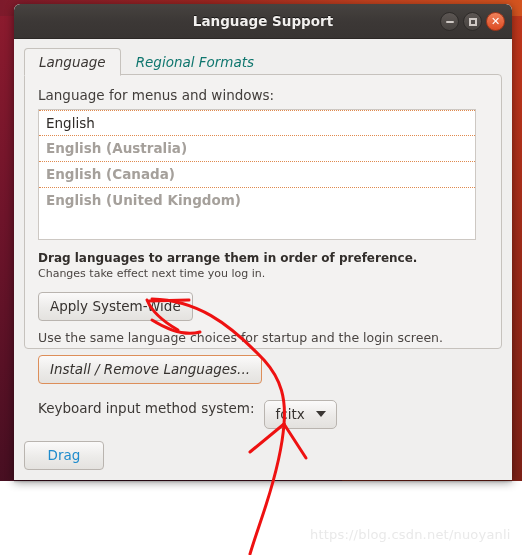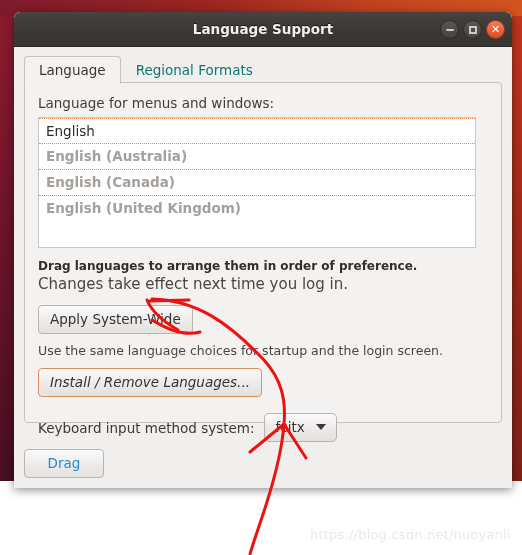--- a/index.html
+++ b/index.html
@@ -22,21 +22,21 @@
     position: absolute; right: 0; top: 0; width: 180px; height: 481px;
     background: linear-gradient(160deg, #c7391c 0%, #b8331b 28%, #9c2a19 58%, #7d2117 100%);
   }
   .desktop-topband {
     position: absolute; left: 0; top: 0; width: 522px; height: 16px;
     background: linear-gradient(90deg, #7d1a2b 0%, #9b2520 40%, #c1411f 70%, #d4541f 100%);
   }
 
   
   .window {
-    position: absolute; left: 14px; top: 12px;
+    position: absolute; left: 14px; top: 4px;
     width: 498px; height: 476px;
     background: #f0efee;
     border-radius: 6px 6px 0 0;
     box-shadow: 0 2px 10px rgba(0,0,0,.45);
     overflow: hidden;
   }
   .titlebar {
     position: relative;
     height: 35px;
     background: linear-gradient(to bottom, #474340 0%, #3c3836 50%, #383432 100%);
@@ -64,21 +64,21 @@
     background: linear-gradient(to bottom, #f0825b, #dc4b22);
     border-color: #a8371a; color: #ffffff;
   }
   .wb .glyph-min { display:block; width:8px; height:2px; background:#cfc9c5; border-radius:1px; }
   .wb .glyph-max { display:block; width:8px; height:8px; border:2px solid #cfc9c5; }
   .wb .glyph-close { font-size: 11px; font-weight: bold; margin-top:-1px; }
 
   
   .body { position: relative; padding: 8px 10px 0 10px; height: 441px; }
 
-  .tabs { position: relative; display: flex; align-items: flex-end; height: 28px; }
+  .tabs { position: relative; display: flex; align-items: flex-end; height: 28px; font-style: italic; }
   .tab {
     font-size: 13.5px; color: #4a4542;
     padding: 5px 14px 5px 14px;
     border: 1px solid transparent;
     border-radius: 4px 4px 0 0;
     position: relative; top: 1px;
     cursor: default;
   }
   .tab.active {
     background: #f3f2f1;
@@ -88,21 +88,21 @@
     z-index: 3;
   }
   .tab.inactive { color: #0f766e; }
 
   .notebook {
     position: relative;
     margin-top: -1px;
     border: 1px solid #c6c2bd;
     border-radius: 0 4px 4px 4px;
     background: #f3f2f1;
-    height: 341px;
+    height: 275px;
     padding: 12px 25px 10px 13px;
   }
 
   .section-label {
     font-size: 13.5px; color: #413d3a; margin-bottom: 6px;
   }
 
   .listbox {
     background: #ffffff;
     border: 1px solid #cdc8c3;
@@ -119,41 +119,41 @@
   }
   .list-item:first-child { border-top: 1px dotted #e08a4e; }
   .list-item.muted { color: #a5a09b; font-weight: bold; }
   .list-item:last-child { border-bottom: none; }
 
   .hint-bold {
     margin-top: 11px;
     font-size: 12px; font-weight: bold; color: #322e2b;
   }
   .hint-plain {
-    font-size: 15px; color: #4a4542; margin-top: 2px;
+    font-size: 11px; color: #4a4542; margin-top: 2px;
   }
 
   .btn {
     display: inline-block;
     font-size: 13.5px; color: #36322f;
     background: linear-gradient(to bottom, #fbfafa 0%, #ecebe9 55%, #e4e2df 100%);
     border: 1px solid #b9b4af;
     border-radius: 4px;
     padding: 5px 11px 6px 11px;
     cursor: default;
     text-align: center;
   }
   .btn.focusring { border-color: #dd8e59; }
   .btn-apply { margin-top: 12px; }
   .btn-install { margin-top: 10px; font-style: italic; }
 
   .hint-under { font-size: 12.5px; color: #4a4542; margin-top: 9px; }
 
   .kb-row {
-    display: flex; align-items: center;
+    display: flex; 
     margin-top: 16px;
     gap: 9px;
   }
   .kb-label { font-size: 13.5px; color: #3c3835; }
   .combo {
     display: inline-flex; align-items: center; gap: 11px;
     font-size: 13.5px; color: #36322f;
     background: linear-gradient(to bottom, #fbfafa 0%, #eceae8 55%, #e3e1de 100%);
     border: 1px solid #b9b4af;
     border-radius: 5px;

